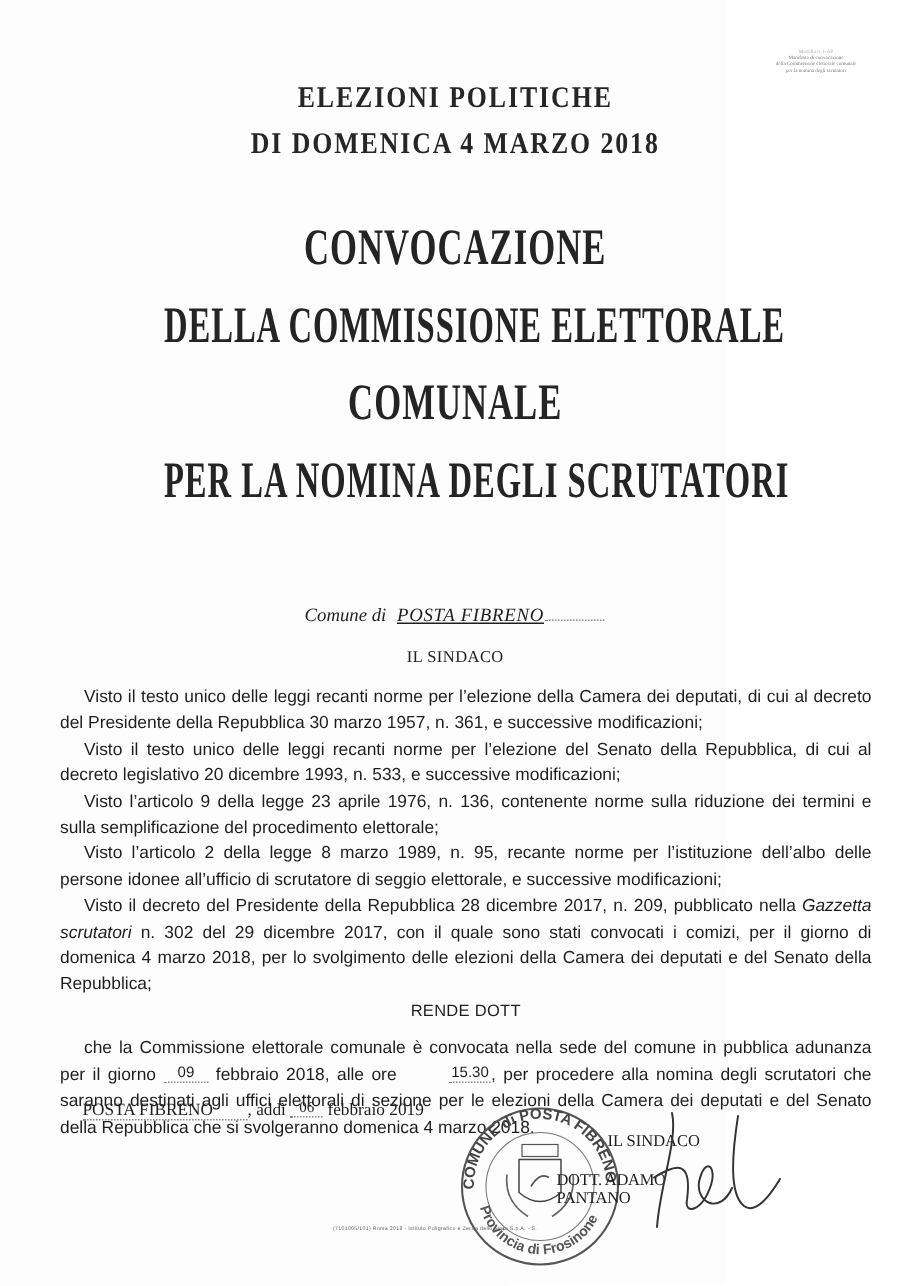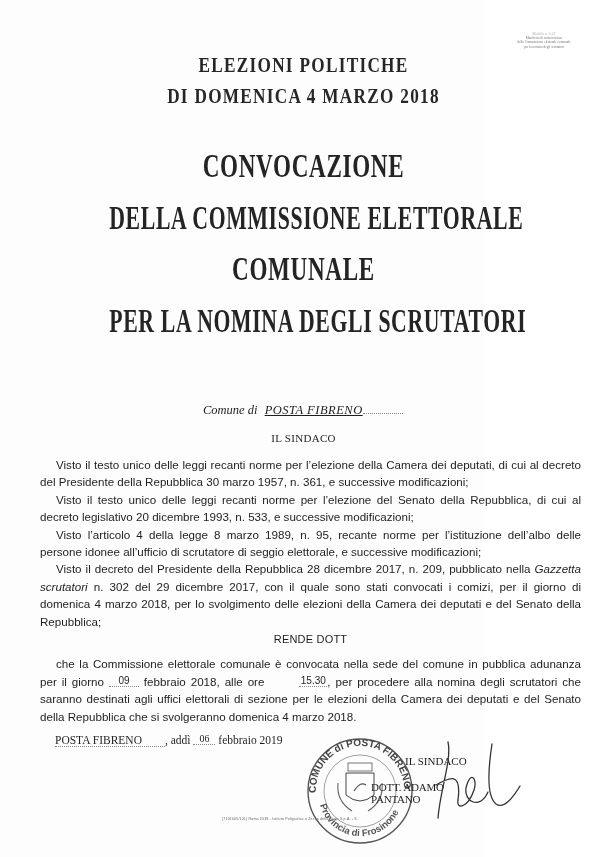--- a/index.html
+++ b/index.html
@@ -59,21 +59,22 @@
   <div class="comune">
     <span class="lbl">Comune di</span>
     <span class="val">POSTA FIBRENO</span><span class="dots"></span>
   </div>
 
   <div class="sindaco">IL SINDACO</div>
 
   <div class="body-text">
     <p>Visto il testo unico delle leggi recanti norme per l’elezione della Camera dei deputati, di cui al decreto del Presidente della Repubblica 30 marzo 1957, n. 361, e successive modificazioni;</p>
     <p>Visto il testo unico delle leggi recanti norme per l’elezione del Senato della Repubblica, di cui al decreto legislativo 20 dicembre 1993, n. 533, e successive modificazioni;</p>
-    <p>Visto l’articolo 4 della legge 8 marzo 1989, n. 95, recante norme per l’istituzione dell’albo delle persone idonee all’ufficio di scrutatore di seggio elettorale, e successive modificazioni;</p>
+    <p>Visto l’articolo 9 della legge 23 aprile 1976, n. 136, contenente norme sulla riduzione dei termini e sulla semplificazione del procedimento elettorale;</p>
+    <p>Visto l’articolo 2 della legge 8 marzo 1989, n. 95, recante norme per l’istituzione dell’albo delle persone idonee all’ufficio di scrutatore di seggio elettorale, e successive modificazioni;</p>
     <p><span>Visto il decreto del Presidente della Repubblica 28 dicembre 2017, n. 209, pubblicato nella </span><i>Gazzetta scrutatori</i><span> n. 302 del 29 dicembre 2017, con il quale sono stati convocati i comizi, per il giorno di domenica 4 marzo 2018, per lo svolgimento delle elezioni della Camera dei deputati e del Senato della Repubblica;</span></p>
     <p class="rende">RENDE DOTT</p>
     <p><span>che la Commissione elettorale comunale è convocata nella sede del comune in pubblica adunanza per il giorno </span><span class="fill day">09</span><span> febbraio 2018, alle ore </span><span class="fill hour">15.30</span><span>, per procedere alla nomina degli scrutatori che saranno destinati agli uffici elettorali di sezione per le elezioni della Camera dei deputati e del Senato della Repubblica che si svolgeranno domenica 4 marzo 2018.</span></p>
   </div>
 
   <div class="place">
     <span class="loc">POSTA FIBRENO</span><span>, addì</span>
     <span class="fill d">06</span>
     <span>febbraio 2019</span>
   </div>

